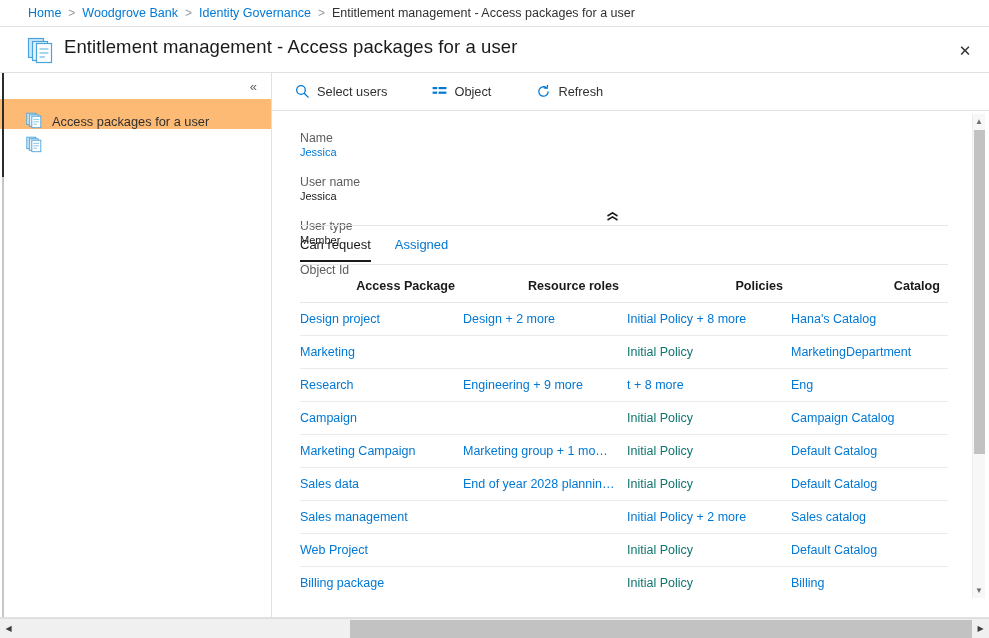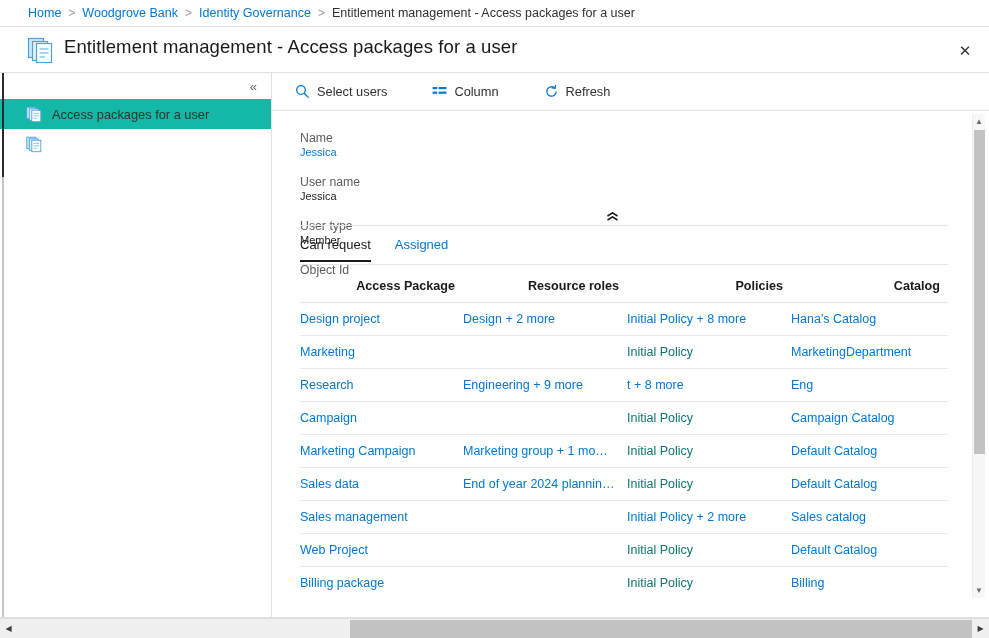--- a/index.html
+++ b/index.html
@@ -93,21 +93,21 @@
   }
   .side-item {
     height: 30px;
     display: flex; align-items: center;
     padding-left: 26px;
     font-size: 12.8px;
     color: #323130;
     cursor: pointer;
     gap: 9px;
   }
-  .side-item.selected { background: #14b8a6; }
+  .side-item.selected { background: #fdba74; align-items: flex-end; }
   .side-ico { width: 17px; height: 17px; flex: none; }
   .side-left-strip {
     position: absolute;
     left: 2px; top: 0px;
     width: 1.5px; height: 104px;
     background: #2b2b2b;
   }
   .side-left-strip2 {
     position: absolute;
     left: 2px; top: 104px;
@@ -379,21 +379,21 @@
         </button>
         <button class="tb-btn">
           <span class="tb-ico">
             <svg width="15" height="15" viewBox="0 0 15 15">
               <rect x="0.6" y="3" width="4.6" height="2.2" fill="#0078d4"></rect>
               <rect x="6.6" y="3" width="7.8" height="2.2" fill="#0078d4"></rect>
               <rect x="0.6" y="7.6" width="4.6" height="2.2" fill="#0078d4"></rect>
               <rect x="6.6" y="7.6" width="7.8" height="2.2" fill="#0078d4"></rect>
             </svg>
           </span>
-          <span>Column</span>
+          <span>Object</span>
         </button>
         <button class="tb-btn">
           <span class="tb-ico">
             <svg width="15" height="15" viewBox="0 0 15 15">
               <path d="M12.2 7.5a4.7 4.7 0 1 1-1.6-3.55" fill="none" stroke="#0078d4" stroke-width="1.3"></path>
               <polyline points="11.6,0.9 11.1,4.3 7.7,3.8" fill="none" stroke="#0078d4" stroke-width="1.3"></polyline>
             </svg>
           </span>
           <span>Refresh</span>
         </button>
@@ -472,21 +472,21 @@
               <td class="link">Campaign Catalog</td>
             </tr>
             <tr>
               <td class="link">Marketing Campaign</td>
               <td class="link">Marketing group + 1 mo…</td>
               <td>Initial Policy</td>
               <td class="link">Default Catalog</td>
             </tr>
             <tr>
               <td class="link">Sales data</td>
-              <td class="link">End of year 2024 plannin…</td>
+              <td class="link">End of year 2028 plannin…</td>
               <td>Initial Policy</td>
               <td class="link">Default Catalog</td>
             </tr>
             <tr>
               <td class="link">Sales management</td>
               <td></td>
               <td class="link">Initial Policy + 2 more</td>
               <td class="link">Sales catalog</td>
             </tr>
             <tr>

